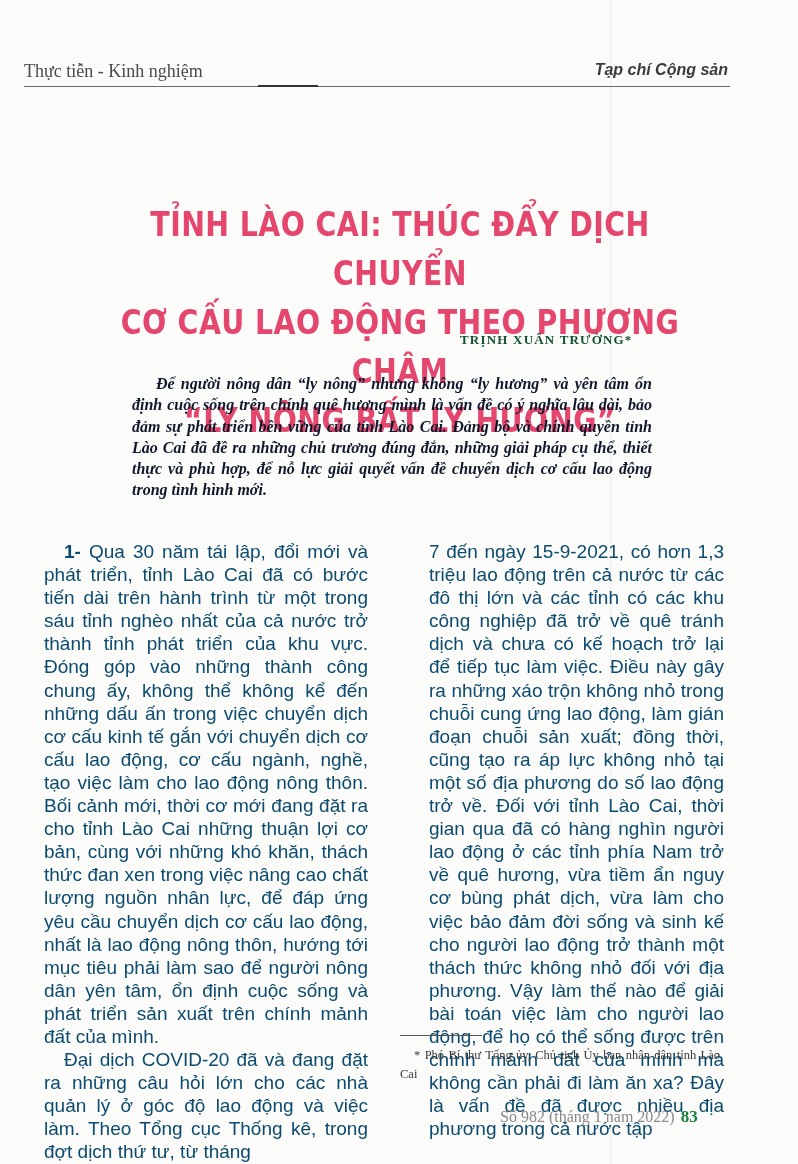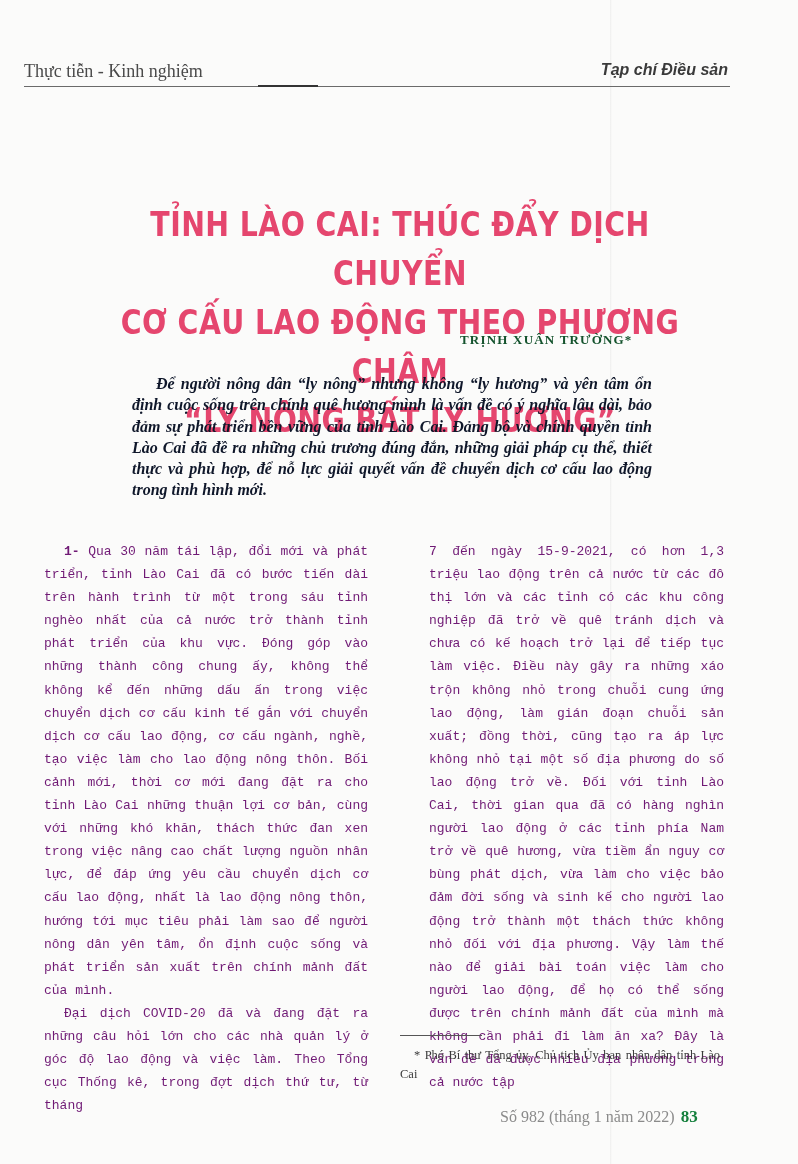--- a/index.html
+++ b/index.html
@@ -45,22 +45,22 @@
     font-size: 13px; letter-spacing: 1.2px; color: #14532d;
   }
   .abstract {
     position: absolute; left: 132px; top: 373px; width: 520px;
     font-family: "Liberation Serif", serif; font-style: italic; font-weight: bold;
     font-size: 16px; line-height: 21.3px; color: #0f172a;
     text-align: justify; text-indent: 24px;
   }
   .col {
     position: absolute; top: 540px; width: 324px;
-    font-family: Liberation Mono, monospace;
-    font-size: 13px; line-height: 23.1px; color: #701a75;
+    font-family: Liberation Sans, sans-serif;
+    font-size: 19px; line-height: 23.1px; color: #0c4a6e;
     text-align: justify;
   }
   .col-left { left: 44px; }
   .col-right { left: 400px; }
   .col p { margin: 0; text-indent: 20px; }
   .col p.cont { text-indent: 0; margin-left: 29px; }
   .lead-num { font-weight: bold; }
   .fn-rule {
     position: absolute; left: 400px; top: 1035px; width: 82px; height: 1px; background: #555;
   }
@@ -77,21 +77,21 @@
     font-weight: bold; color: #15803d; margin-left: 6px; font-size: 17px;
   }
 </style>
 </head>
 <body>
 
 <div class="fold"></div>
 
 <div class="running-header">
   <span class="section-label">Thực tiễn - Kinh nghiệm</span>
-  <span class="journal-name">Tạp chí Điều sản</span>
+  <span class="journal-name">Tạp chí Cộng sản</span>
   <div class="header-accent"></div>
 </div>
 
 <h1 class="title">
   <span>TỈNH LÀO CAI: THÚC ĐẨY DỊCH CHUYỂN</span>
   <span>CƠ CẤU LAO ĐỘNG THEO PHƯƠNG CHÂM</span>
   <span>“LY NÔNG BẤT LY HƯƠNG”</span>
 </h1>
 
 <div class="author">TRỊNH XUÂN TRƯỜNG*</div>

